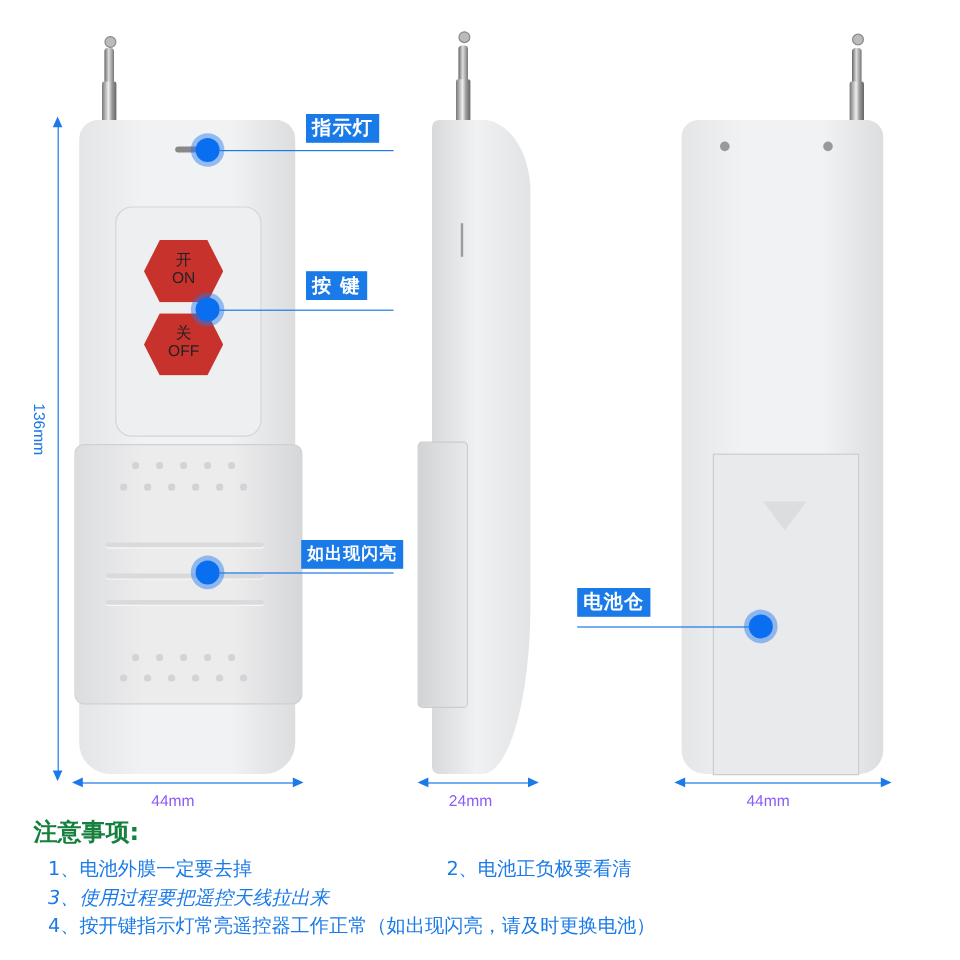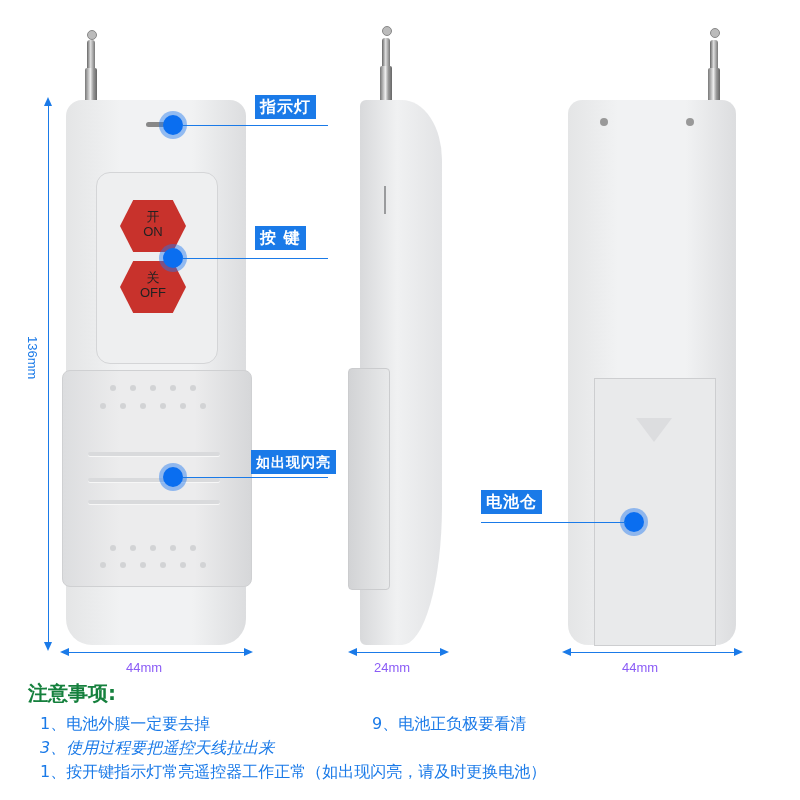--- a/index.html
+++ b/index.html
@@ -141,16 +141,16 @@
 </div>
 <div>
   <div class="pin" style="left:624px;top:512px;"></div>
   <div class="leader" style="left:481px;top:522px;width:145px;"></div>
   <div class="label" style="left:481px;top:490px;">电池仓</div>
 </div>
 
 <div>
   <div class="notes-title">注意事项:</div>
   <div class="note" style="left:40px;top:714px;">1、电池外膜一定要去掉</div>
-  <div class="note" style="left:372px;top:714px;">9、电池正负极要看清</div>
+  <div class="note" style="left:372px;top:714px;">2、电池正负极要看清</div>
   <div class="note" style="left:40px;top:738px;font-style:italic;">3、使用过程要把遥控天线拉出来</div>
-  <div class="note" style="left:40px;top:762px;">1、按开键指示灯常亮遥控器工作正常（如出现闪亮，请及时更换电池）</div>
+  <div class="note" style="left:40px;top:762px;">4、按开键指示灯常亮遥控器工作正常（如出现闪亮，请及时更换电池）</div>
 </div>
 
 </body></html>

